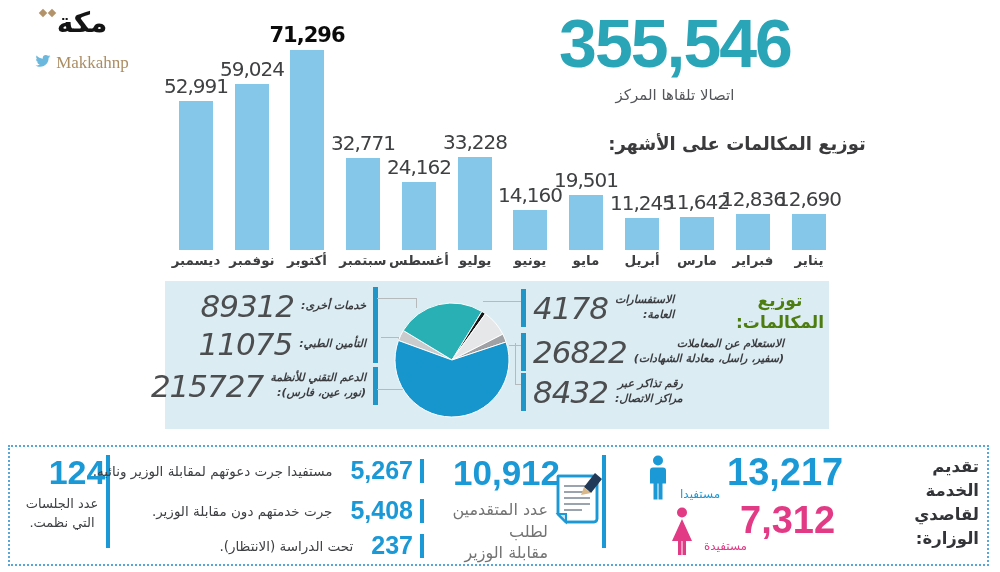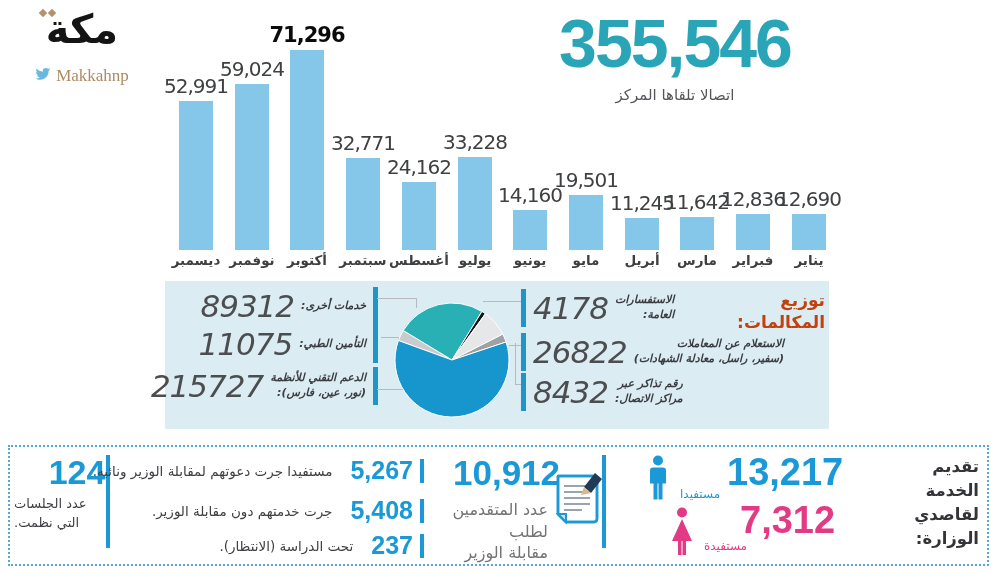--- a/index.html
+++ b/index.html
@@ -3,21 +3,21 @@
 <meta charset="utf-8">
 <style>
   * { margin:0; padding:0; box-sizing:border-box; }
   body { background:#888; font-family:"DejaVu Sans", sans-serif; }
   .stage { position:relative; width:1000px; height:572px; background:#ffffff; overflow:hidden; margin:0 auto; }
 
   
   .brand { position:absolute; left:22px; top:8px; width:120px; text-align:center; }
   .logo-dots { position:absolute; left:18px; top:2px; display:flex; gap:3px; }
   .logo-dots span { width:6px; height:6px; background:#b3946a; transform:rotate(45deg); display:block; }
-  .logo-text { font-size:40px; font-weight:900; color:#141414; line-height:1.05; letter-spacing:-1px; }
+  .logo-text { font-size:28px; font-weight:900; color:#141414; line-height:1.05; letter-spacing:-1px; }
   .handle-row { display:flex; align-items:center; justify-content:center; gap:5px; margin-top:16px; }
   .handle-text { font-family:"Liberation Serif", serif; font-size:17px; color:#ab8d63; }
 
   
   .total-value { position:absolute; left:475px; top:4px; width:400px; text-align:center;
                  font-family:"Liberation Sans", sans-serif; font-weight:900; font-size:68px;
                  letter-spacing:-2px; color:#2aa5b8; }
   .total-caption { position:absolute; left:555px; top:86px; width:240px; text-align:center;
                    font-size:15px; color:#55565a; }
   .bar-title { position:absolute; left:600px; top:133px; width:274px; text-align:center;
@@ -27,39 +27,39 @@
   .bar-chart { position:absolute; left:179px; top:40px; width:660px; height:232px; }
   .bar { position:absolute; width:34px; background:#85c7e8; bottom:22px; }
   .bar-value { position:absolute; width:90px; text-align:center; font-size:20px; color:#3f4042;
                letter-spacing:-1px; white-space:nowrap; }
   .bar-value.em { font-weight:bold; color:#0b0b0b; font-size:21px; }
   .bar-month { position:absolute; top:212px; width:70px; text-align:center; font-size:13.5px;
                font-weight:bold; color:#3e3f41; }
 
   
   .band { position:absolute; left:165px; top:281px; width:664px; height:148px; background:#dbecf3; }
-  .band-title { position:absolute; right:4px; top:8px; width:90px; text-align:right;
-                font-size:17px; font-weight:bold; color:#c2410c; line-height:1.3; }
+  .band-title { position:absolute; right:4px; top:8px; width:90px; text-align:center;
+                font-size:17px; font-weight:bold; color:#4d7c0f; line-height:1.3; }
   .prow { position:absolute; display:flex; align-items:center; gap:7px; direction:ltr;font-style:italic; }
   .prow-right { left:356px; }
   .prow-left { right:451px; }
   .tickbar { width:5px; height:38px; background:#2095c8; flex:0 0 auto; }
   .pie-num { font-size:31px; color:#4c4d4f; letter-spacing:-1px; white-space:nowrap; }
   .pie-label { font-size:11px; font-weight:bold; color:#3c3d40; text-align:right; line-height:1.35; white-space:nowrap; }
   .connector { position:absolute; }
   .pie-svg { position:absolute; left:227px; top:19px; }
 
   
   .bottom-box { position:absolute; left:8px; top:445px; width:981px; height:121px;
                 border:2px dotted #57a8d9; background:#fff; }
   .big-blue { font-family:"Liberation Sans", sans-serif; font-weight:900; color:#1b99d6; white-space:nowrap;margin-left:11px; }
   .big-pink { font-family:"Liberation Sans", sans-serif; font-weight:900; color:#e23a85; white-space:nowrap; }
   .vdivider { position:absolute; width:4px; height:93px; top:8px; background:#1b99d6; }
   .sessions-num { position:absolute; left:25px; top:6px; width:62px; text-align:center; font-size:34px; }
-  .sessions-label { position:absolute; left:4px; top:48px; width:96px; text-align:left;
+  .sessions-label { position:absolute; left:4px; top:48px; width:96px; text-align:center;
                     font-size:13px; color:#3f4043; line-height:1.45; }
   .brow { position:absolute; right:563px; display:flex; align-items:center; gap:7px; direction:ltr; }
   .brow .txt { font-size:13.5px; color:#3f4043; white-space:nowrap; }
   .brow .num { font-size:25px; }
   .brow .tick { width:4px; height:24px; background:#1b99d6; }
   .applicants-num { position:absolute; left:432px; top:6px; font-size:35px; }
   .applicants-label { position:absolute; left:420px; top:52px; width:118px; text-align:right;
                       font-size:16px; color:#737373; line-height:1.35; }
   .doc-icon { position:absolute; left:540px; top:20px; }
   .male-icon { position:absolute; left:636px; top:8px; }
@@ -87,20 +87,21 @@
         <svg width="16" height="16" viewBox="0 0 24 24">
             <path fill="#6ab8dd" d="M23 5c-.8.4-1.7.6-2.6.8.9-.6 1.6-1.5 2-2.6-.9.5-1.9.9-2.9 1.1C18.6 3.5 17.4 3 16.1 3c-2.5 0-4.5 2-4.5 4.5 0 .4 0 .7.1 1C7.9 8.3 4.6 6.5 2.4 3.8 2 4.5 1.8 5.2 1.8 6c0 1.6.8 2.9 2 3.7-.8 0-1.6-.2-2.2-.6v.1c0 2.2 1.6 4 3.6 4.4-.4.1-.8.2-1.2.2-.3 0-.6 0-.8-.1.6 1.8 2.2 3.1 4.2 3.1-1.5 1.2-3.5 1.9-5.6 1.9-.4 0-.7 0-1.1-.1 2 1.3 4.4 2 6.9 2 8.3 0 12.8-6.9 12.8-12.8v-.6C21.6 6.8 22.4 6 23 5z"></path>
           </svg>
       </span>
       <span class="handle-text">Makkahnp</span>
     </div>
   </div>
 
   <div class="total-value">355,546</div>
   <div class="total-caption" dir="rtl">اتصالا تلقاها المركز</div>
+  <div class="bar-title" dir="rtl">توزيع المكالمات على الأشهر:</div>
 
   <div class="bar-chart" id="bar-chart">
       <div class="bar" style="left: 0px; height: 149px; background: rgb(133, 199, 232);"></div>
       <div class="bar-value" style="left: -28px; bottom: 174px;">52,991</div>
       <div class="bar-month" dir="rtl" style="left: -18px;">ديسمبر</div>
       <div class="bar" style="left: 56px; height: 166px; background: rgb(133, 199, 232);"></div>
       <div class="bar-value" style="left: 28px; bottom: 191px;">59,024</div>
       <div class="bar-month" dir="rtl" style="left: 38px;">نوفمبر</div>
       <div class="bar" style="left: 111px; height: 200px; background: rgb(133, 199, 232);"></div>
       <div class="bar-value em" style="left: 83px; bottom: 225px;">71,296</div>

